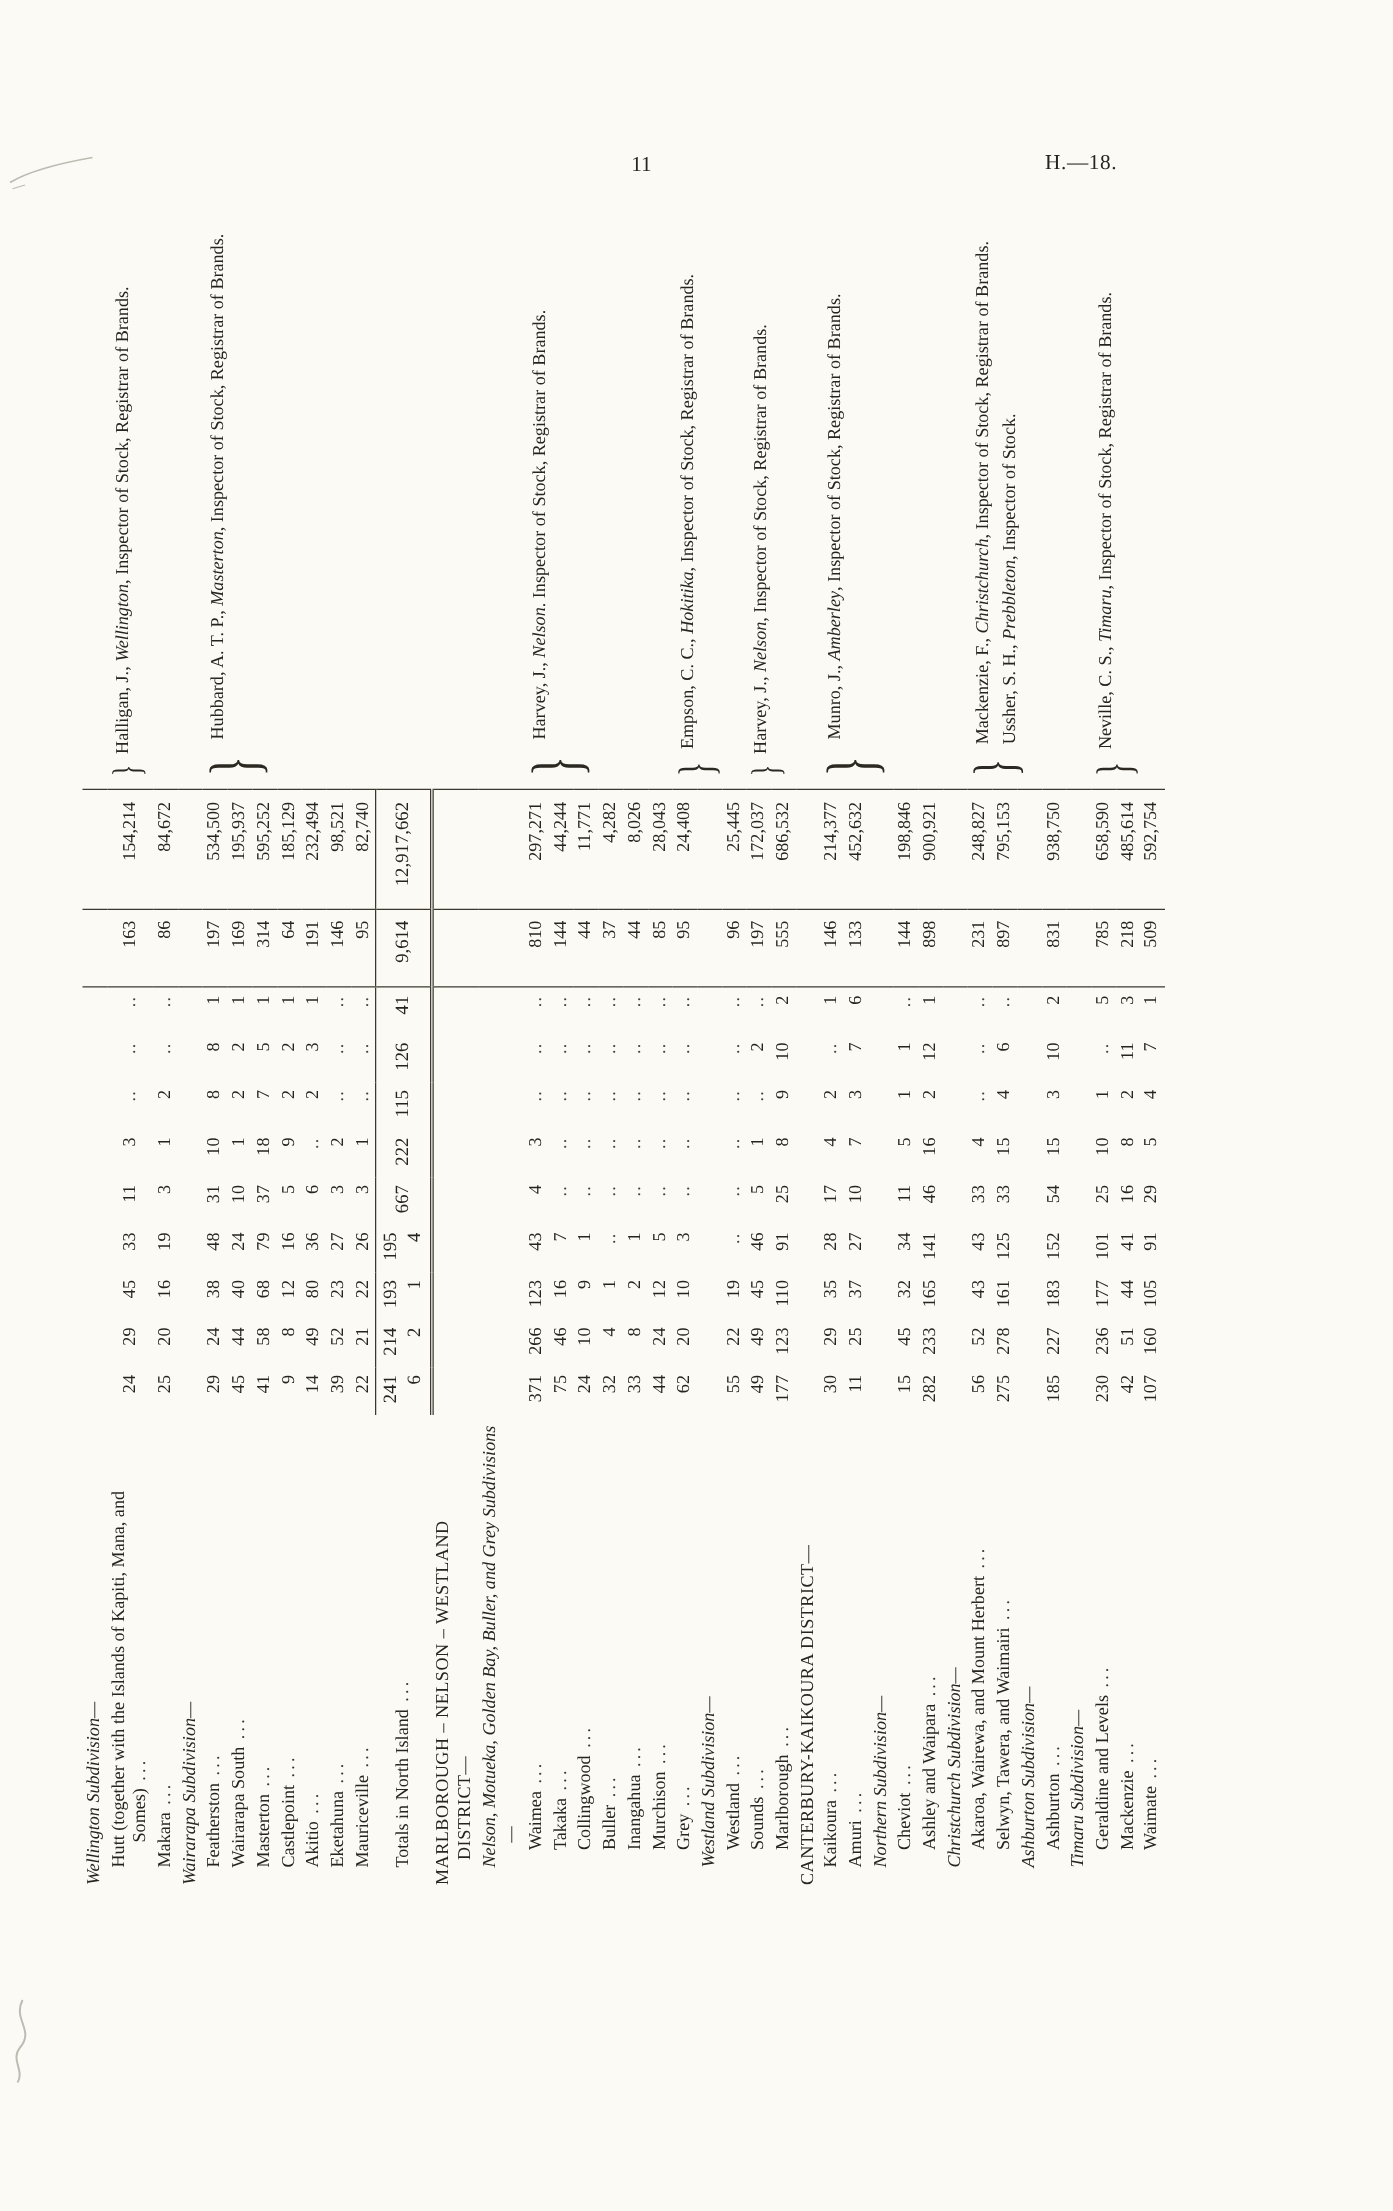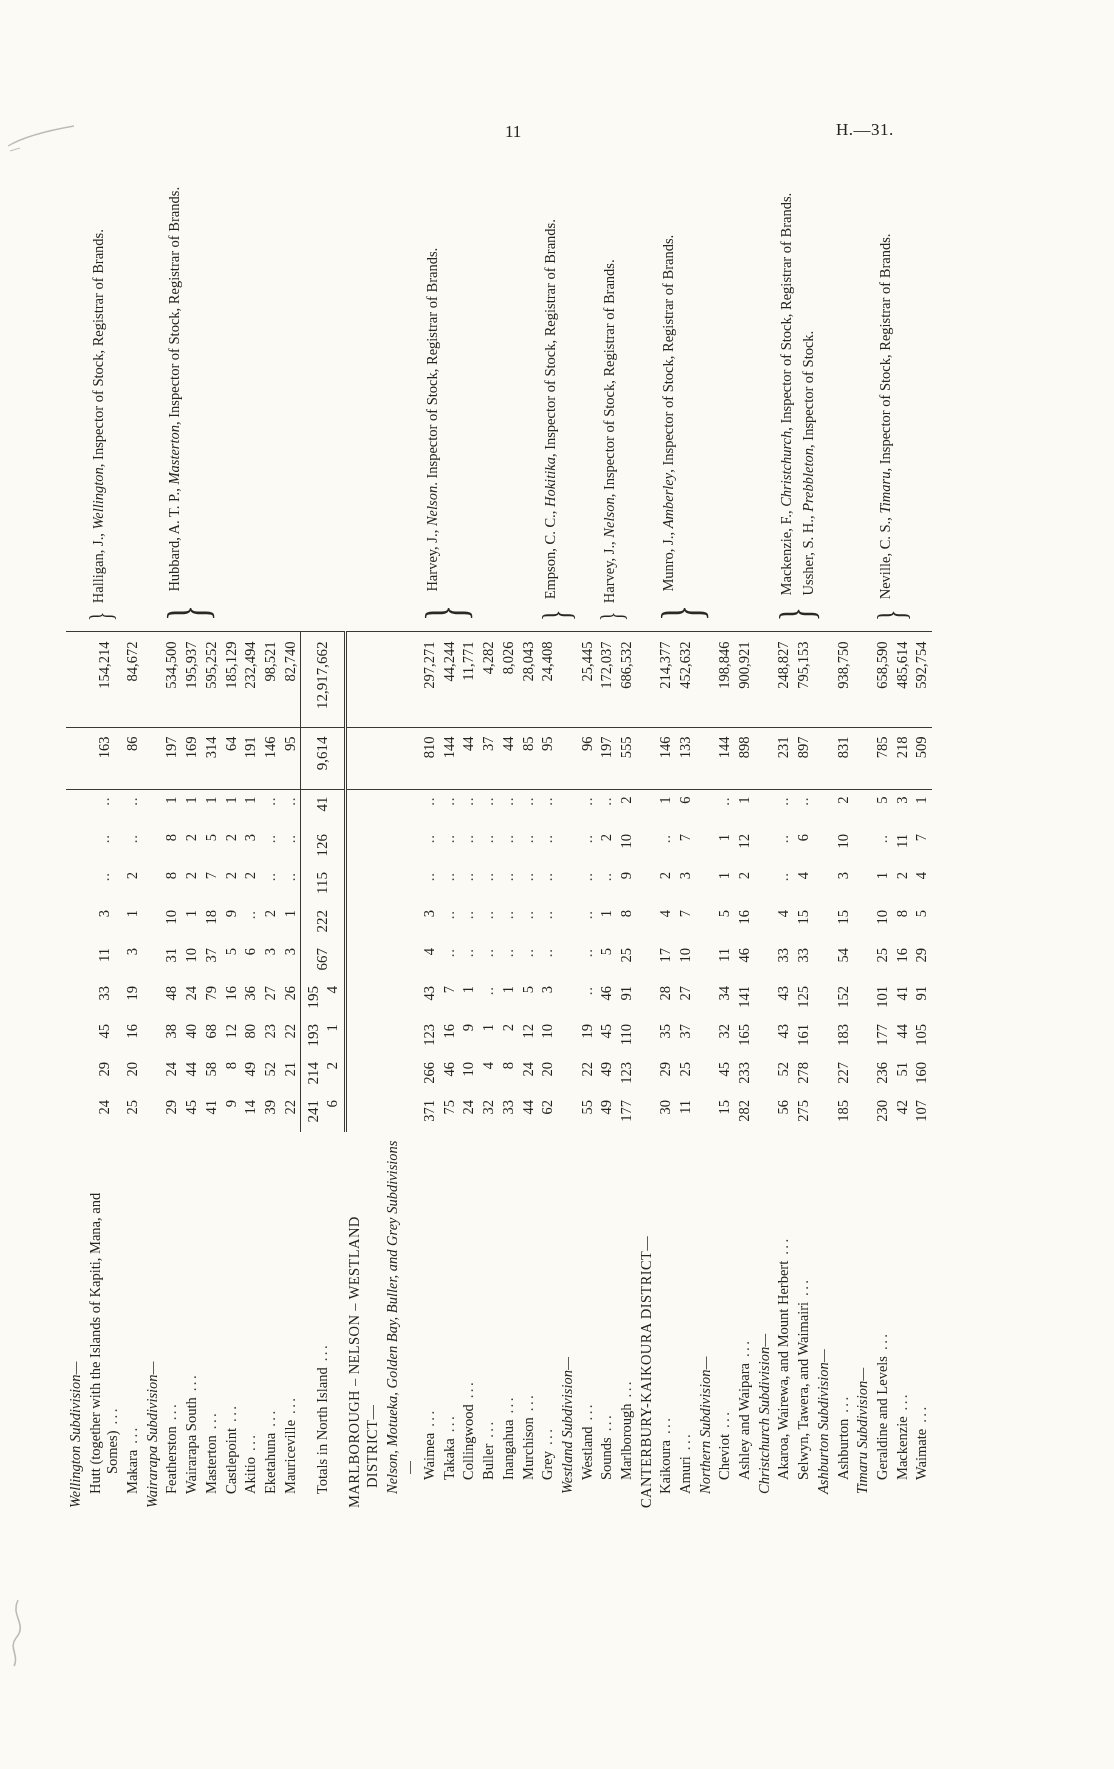--- a/index.html
+++ b/index.html
@@ -59,21 +59,21 @@
 
   <svg class="artifact artifact-top" width="72" height="36" viewBox="0 0 72 36">
     <path d="M2 28 Q22 16 68 8" stroke="#8d887c" stroke-width="1.4" fill="none"></path>
     <path d="M4 33 L14 30" stroke="#8d887c" stroke-width="1" fill="none"></path>
   </svg>
   <svg class="artifact artifact-bottom" width="30" height="70" viewBox="0 0 30 70">
     <path d="M14 2 C6 18 24 26 12 40 C4 50 16 58 10 68" stroke="#8d887c" stroke-width="1.6" fill="none"></path>
   </svg>
 
   <span class="pageno">11</span>
-  <span class="docref">H.—31.</span>
+  <span class="docref">H.—18.</span>
 
   <div class="rotate-wrap">
     <table class="sheet">
       <colgroup>
         <col class="c-name">
         <col class="c-num">
           <col class="c-num">
           <col class="c-num">
           <col class="c-num">
           <col class="c-num">

